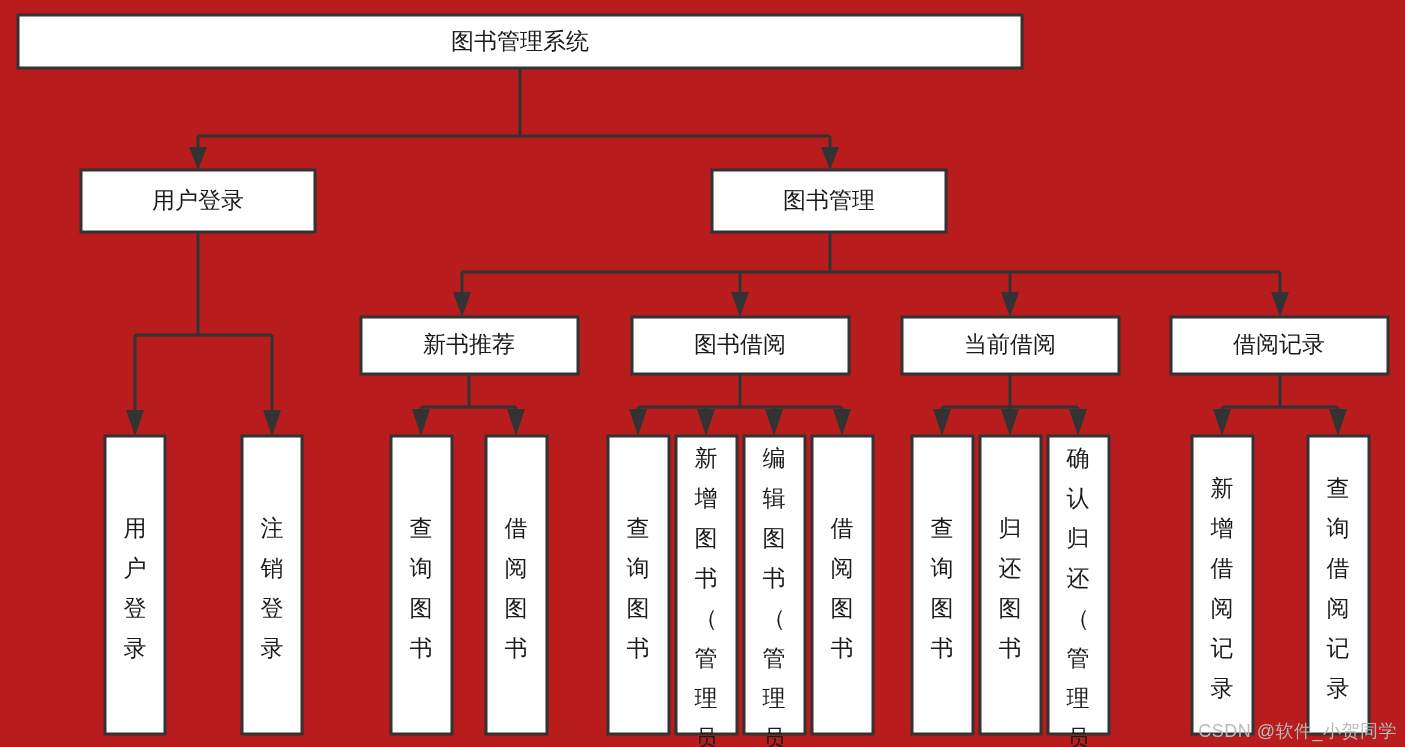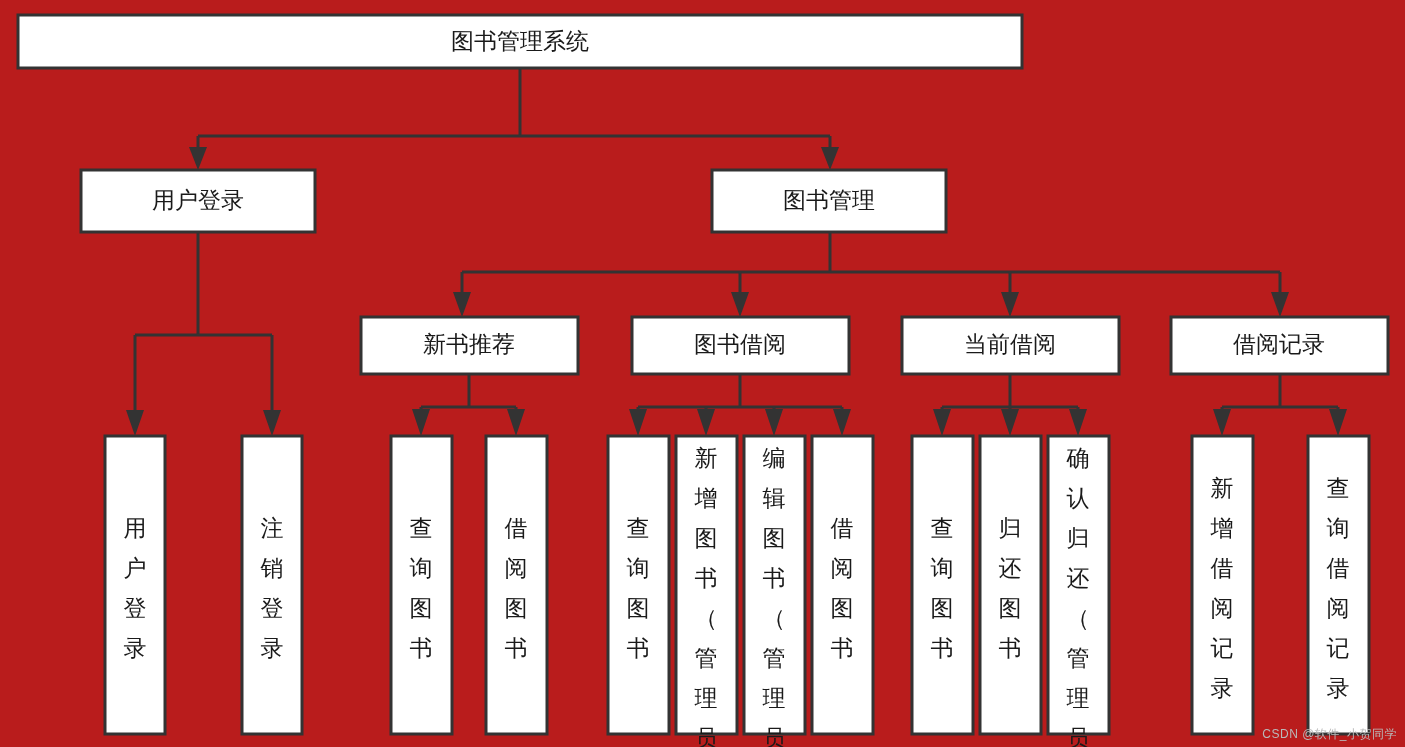--- a/index.html
+++ b/index.html
@@ -56,21 +56,21 @@
     font-size: 23px;
     fill: #1a1a1a;
     text-anchor: middle;
     white-space: pre;
   }
   .watermark {
     position: absolute;
     right: 8px;
     bottom: 4px;
     font-family: "Liberation Sans", "DejaVu Sans", sans-serif;
-    font-size: 12px;
+    font-size: 18px;
     color: #b9b9b9;
     letter-spacing: 0.5px;
     user-select: none;
     pointer-events: none;
   }
 </style>
 </head>
 <body>
 
 <div id="diagram-root">

